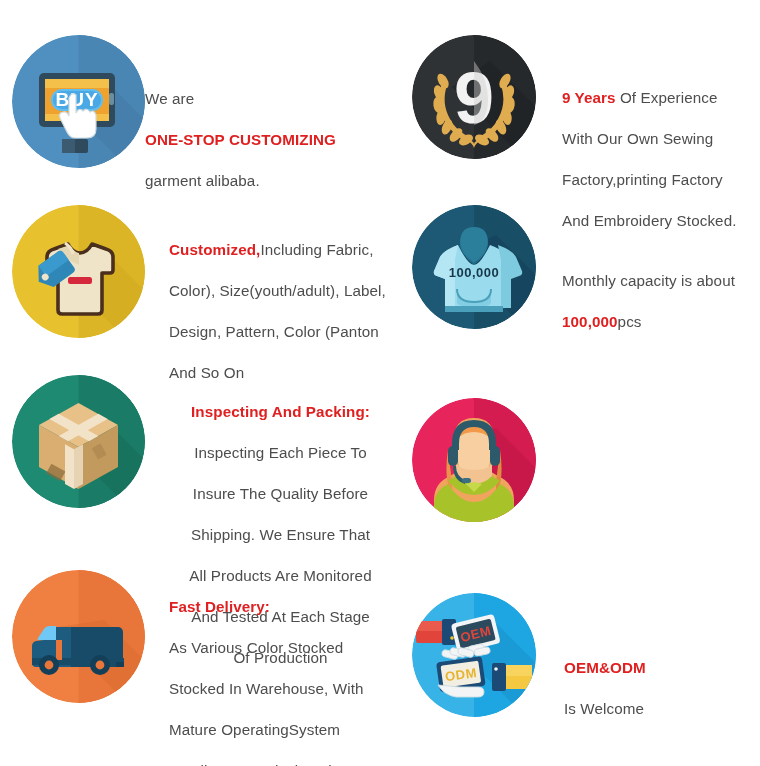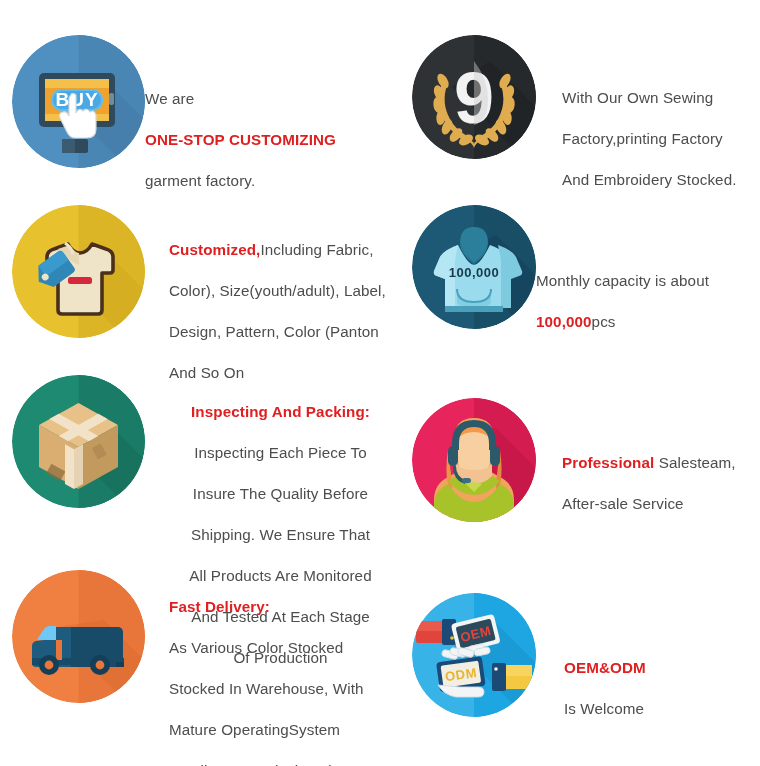--- a/index.html
+++ b/index.html
@@ -50,21 +50,21 @@
   #f-inspect  .icon-wrap,
   #f-delivery .icon-wrap { width:133px; height:133px; }
   #f-years    .icon-wrap,
   #f-capacity .icon-wrap,
   #f-sales    .icon-wrap,
   #f-oem      .icon-wrap { width:124px; height:124px; }
 
   #f-onestop  .copy { padding-top:33px; }
   #f-years    .copy { margin-left:26px; padding-top:32px; }
   #f-custom   .copy { margin-left:24px; padding-top:14px; }
-  #f-capacity .copy { padding-top:45px; }
+  #f-capacity .copy { margin-left:26px; padding-top:45px; }
   #f-inspect  .copy { margin-left:24px; padding-top:6px; }
   #f-sales    .copy { margin-left:26px; padding-top:34px; }
   #f-delivery .copy { margin-left:24px; padding-top:6px; }
   #f-oem      .copy { margin-left:28px; padding-top:44px; }
 
   .watermark {
     position:absolute;
     left:196px; top:365px;
     font-size:25px;
     line-height:28px;
@@ -98,21 +98,21 @@
         <g fill="#ffffff" stroke="#cfd9de" stroke-width="1.2">
           <path d="M57 63 q3-7 7-3 l0 18 q3-6 7-2 q4-4 7 1 q4-3 6 3 l0 14 q0 9-9 9 l-12 0 q-5 0-8-6 l-7-14 q-2-5 3-6 q4-1 6 4 Z"></path>
         </g>
         <rect x="50" y="104" width="26" height="14" rx="2" fill="#2f4a5c"></rect>
         <rect x="50" y="104" width="13" height="14" fill="#3c5b70"></rect>
       </svg>
     </div>
     <div class="copy">
       <div><span>We are</span></div>
       <div><span class="hl">ONE-STOP CUSTOMIZING</span></div>
-      <div><span>garment factory.</span></div>
+      <div><span>garment alibaba.</span></div>
     </div>
   </div>
 
   <div class="feature" id="f-years">
     <div class="icon-wrap">
       <svg viewBox="0 0 124 124">
         <circle cx="62" cy="62" r="62" fill="#2f3235"></circle>
         <path d="M62 0A62 62 0 0 1 62 124V0Z" fill="#26292b"></path>
         <path d="M78 26 L124 72 L124 86 A62 62 0 0 1 100 112 L40 52 Z" fill="#1e2123" opacity="0.6"></path>
         <g fill="#e0ac50">
@@ -136,20 +136,21 @@
             <ellipse cx="80" cy="100" rx="4.6" ry="8" transform="rotate(-42 80 100)"></ellipse>
             <ellipse cx="70" cy="105" rx="4.6" ry="7.6" transform="rotate(-62 70 105)"></ellipse>
           </g>
           <path d="M54 104 q8 6 8 9 q0-3 8-9 q-8 2-8 5 q0-3-8-5 Z"></path>
         </g>
         <text x="62" y="88" font-family="'Liberation Sans',sans-serif" font-size="72" font-weight="bold" fill="#f2f2f2" text-anchor="middle">9</text>
         <path d="M62 26 L62 90 q14-4 14-26 q0-20-14-38 Z" fill="#cfcfcf" opacity="0.45"></path>
       </svg>
     </div>
     <div class="copy">
+      <div><span class="hl">9 Years</span><span> Of Experience</span></div>
       <div><span>With Our Own Sewing</span></div>
       <div><span>Factory,printing Factory</span></div>
       <div><span>And Embroidery Stocked.</span></div>
     </div>
   </div>
 
   <div class="feature" id="f-custom">
     <div class="icon-wrap">
       <svg viewBox="0 0 133 133">
         <circle cx="66.5" cy="66.5" r="66.5" fill="#e8c22e"></circle>
@@ -249,24 +250,20 @@
         <path d="M62 94 l-8-8 l8-2 l8 2 Z" fill="#c5d94a"></path>
         <g fill="#2c5a6b">
           <path d="M62 22 q-22 0-22 24 l0 6 l7 0 l0-6 q0-17 15-17 q15 0 15 17 l0 6 l7 0 l0-6 q0-24-22-24 Z"></path>
           <rect x="36" y="48" width="10" height="20" rx="5"></rect>
           <rect x="78" y="48" width="10" height="20" rx="5"></rect>
           <path d="M41 68 q0 14 12 18 l0-4 q-9-4-9-14 Z"></path>
         </g>
         <rect x="50" y="80" width="9" height="5" rx="2.5" fill="#3b6f82"></rect>
       </svg>
     </div>
-    <div class="copy">
-      <div><span class="hl">Professional</span><span> Salesteam,</span></div>
-      <div><span>After-sale Service</span></div>
-    </div>
   </div>
 
   <div class="feature" id="f-delivery">
     <div class="icon-wrap">
       <svg viewBox="0 0 133 133">
         <circle cx="66.5" cy="66.5" r="66.5" fill="#f08042"></circle>
         <path d="M66.5 0A66.5 66.5 0 0 1 66.5 133V0Z" fill="#e8763a"></path>
         <path d="M92 50 L133 91 L133 101 A66.5 66.5 0 0 1 106 124 L40 58 Z" fill="#d96a30" opacity="0.5"></path>
         <rect x="49" y="57" width="62" height="40" rx="5" fill="#174b68"></rect>
         <path d="M54 57 q-5 0-5 5 l0 35 l10 0 l0-40 Z" fill="#1d5c7e"></path>

